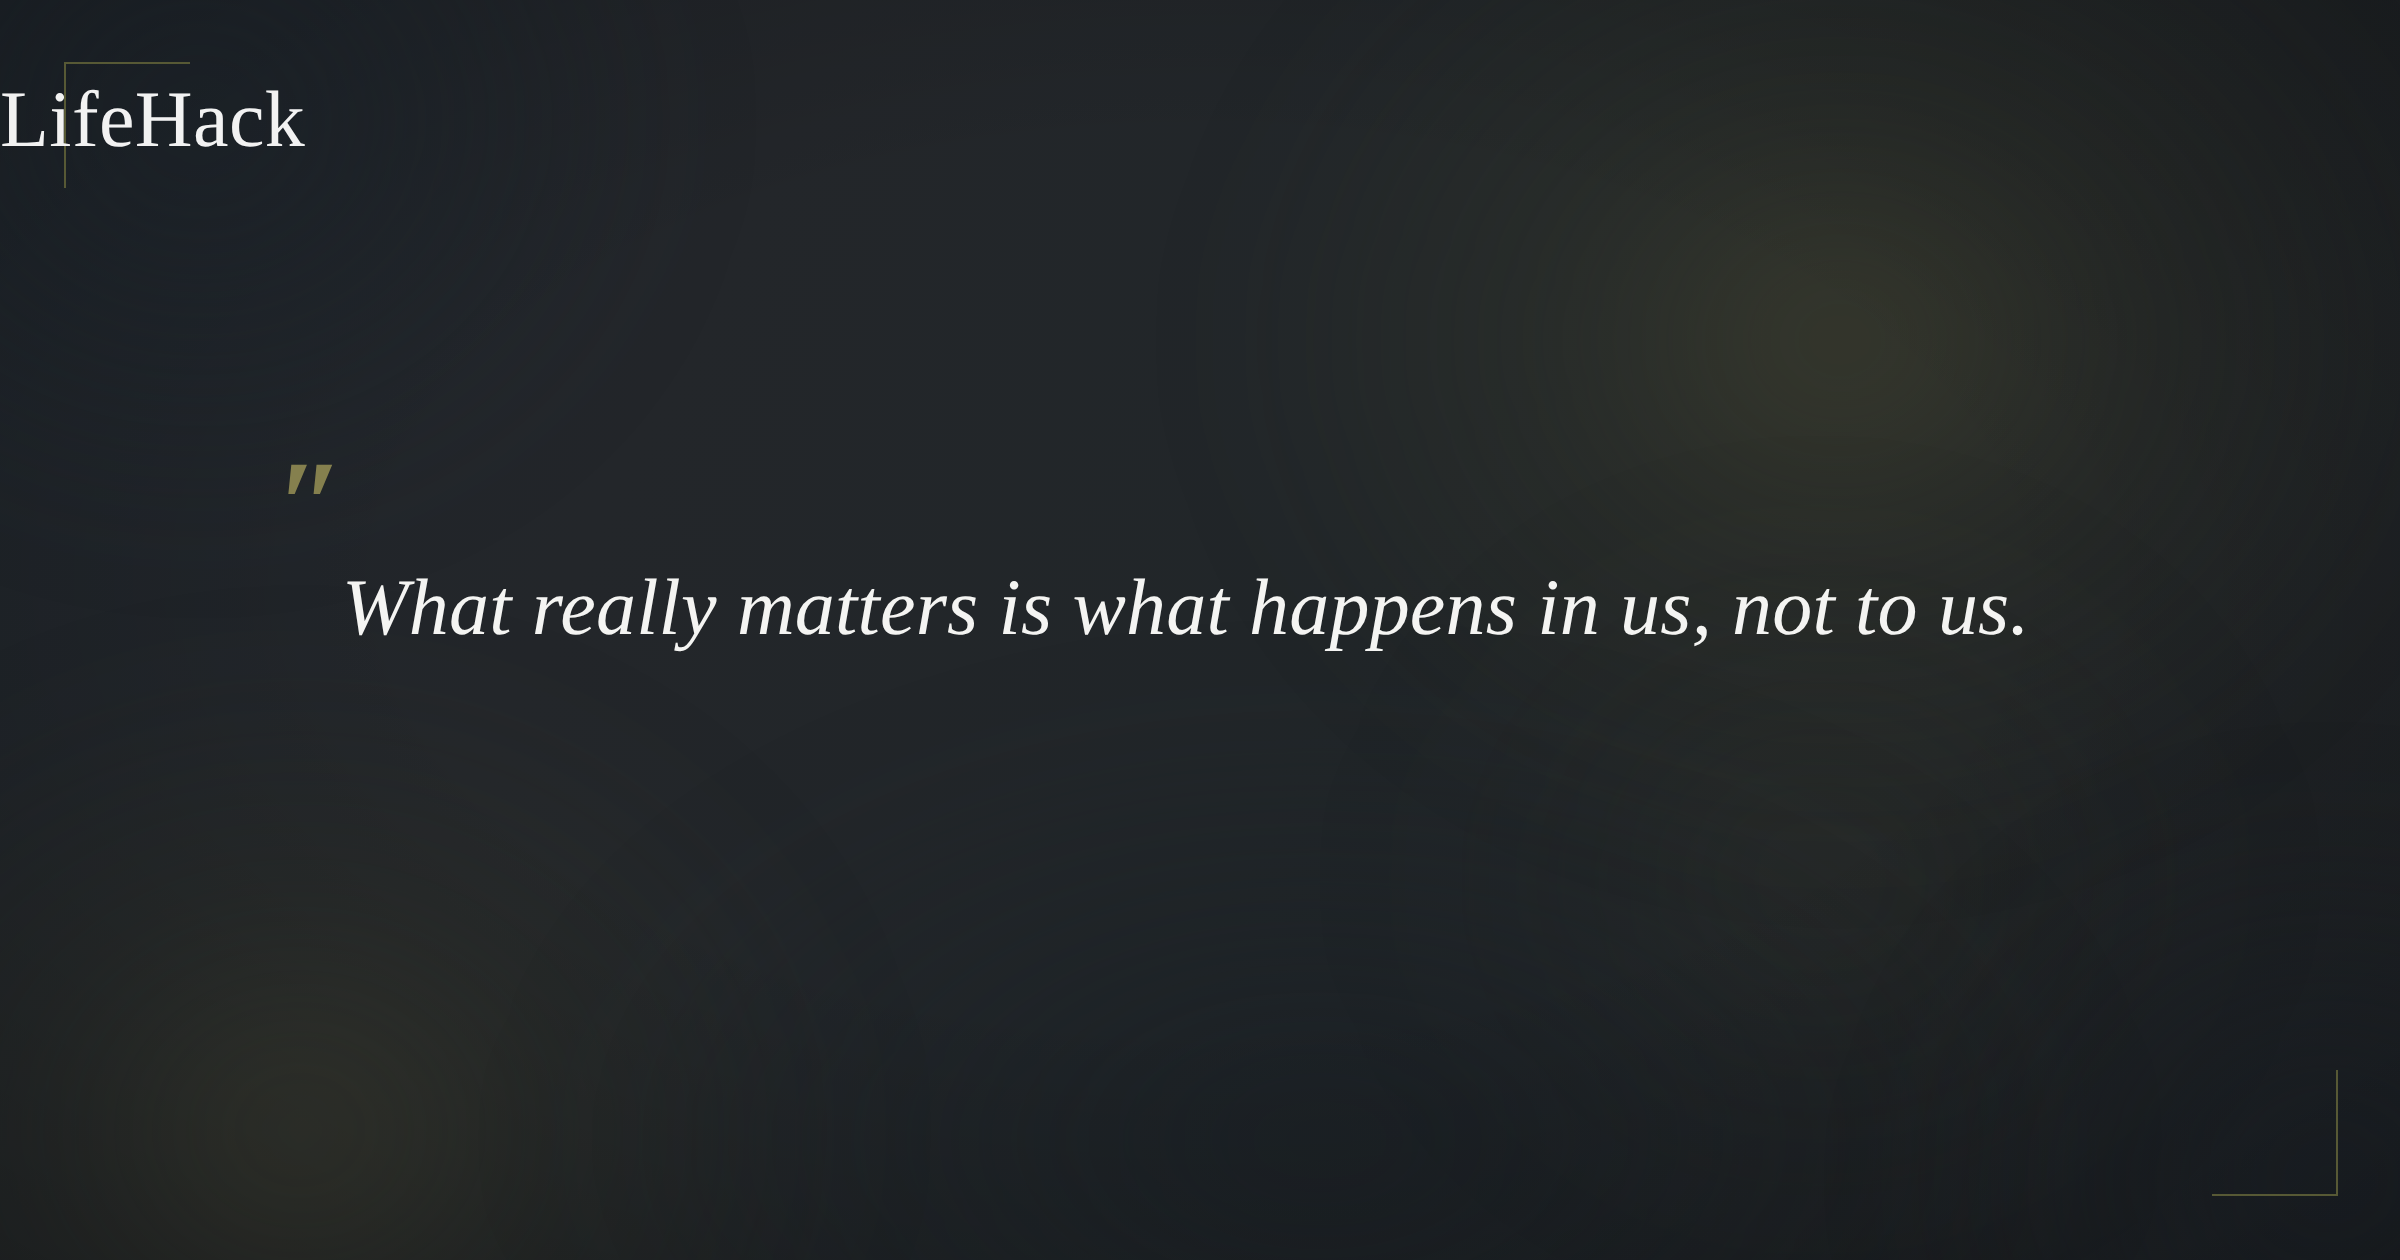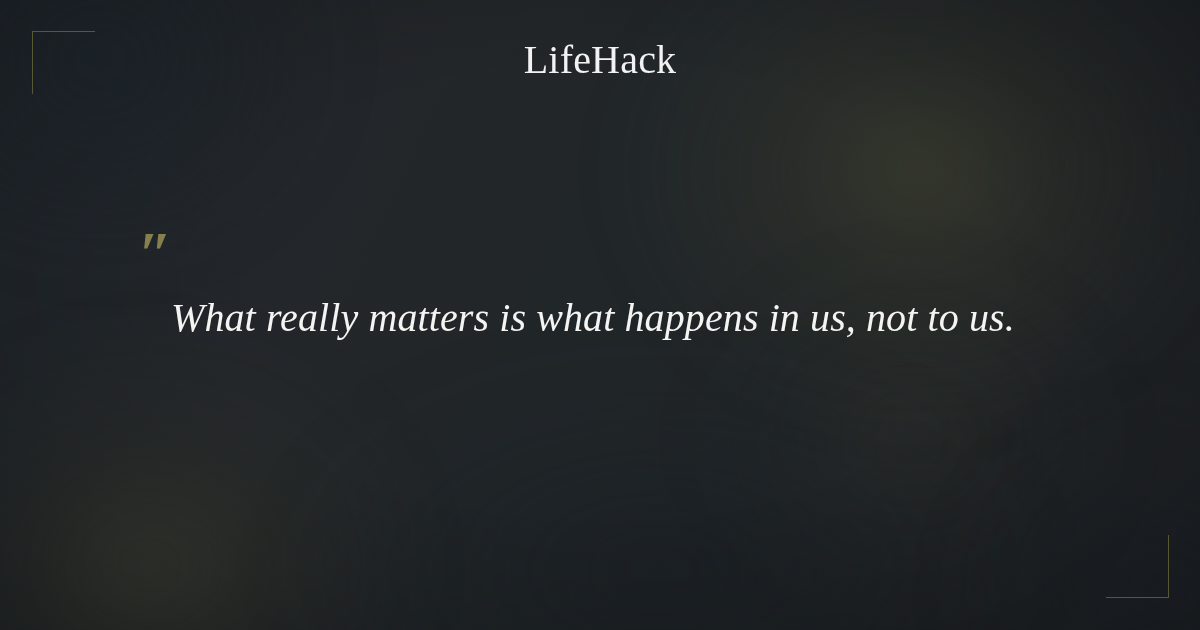--- a/index.html
+++ b/index.html
@@ -118,21 +118,21 @@
     border-bottom: 1.6px solid #575935;
     border-right: 1.6px solid #575935;
   }
 
   
   .brand {
     position: absolute;
     top: 38px;
     left: 0;
     width: 1200px;
-    text-align: center;
+    text-align: left;
     font-family: "Liberation Serif", "DejaVu Serif", serif;
     font-size: 40px;
     line-height: 1.1;
     letter-spacing: 0.2px;
     color: #f2f2f2;
     font-weight: 400;
   }
 
   
   .quote-block {
@@ -151,21 +151,21 @@
     font-weight: 700;
     letter-spacing: -1px;
     height: 46px;
     display: block;
     margin-left: 1px;
     user-select: none;
   }
 
   .quote-text {
     display: block;
-    margin-top: 24px;
+    margin-top: 10px;
     margin-left: 34px;
     font-family: "Liberation Serif", "DejaVu Serif", serif;
     font-style: italic;
     font-weight: 400;
     font-size: 40px;
     line-height: 1.32;
     color: #f4f4f2;
     letter-spacing: 0.1px;
     white-space: nowrap;
   }

